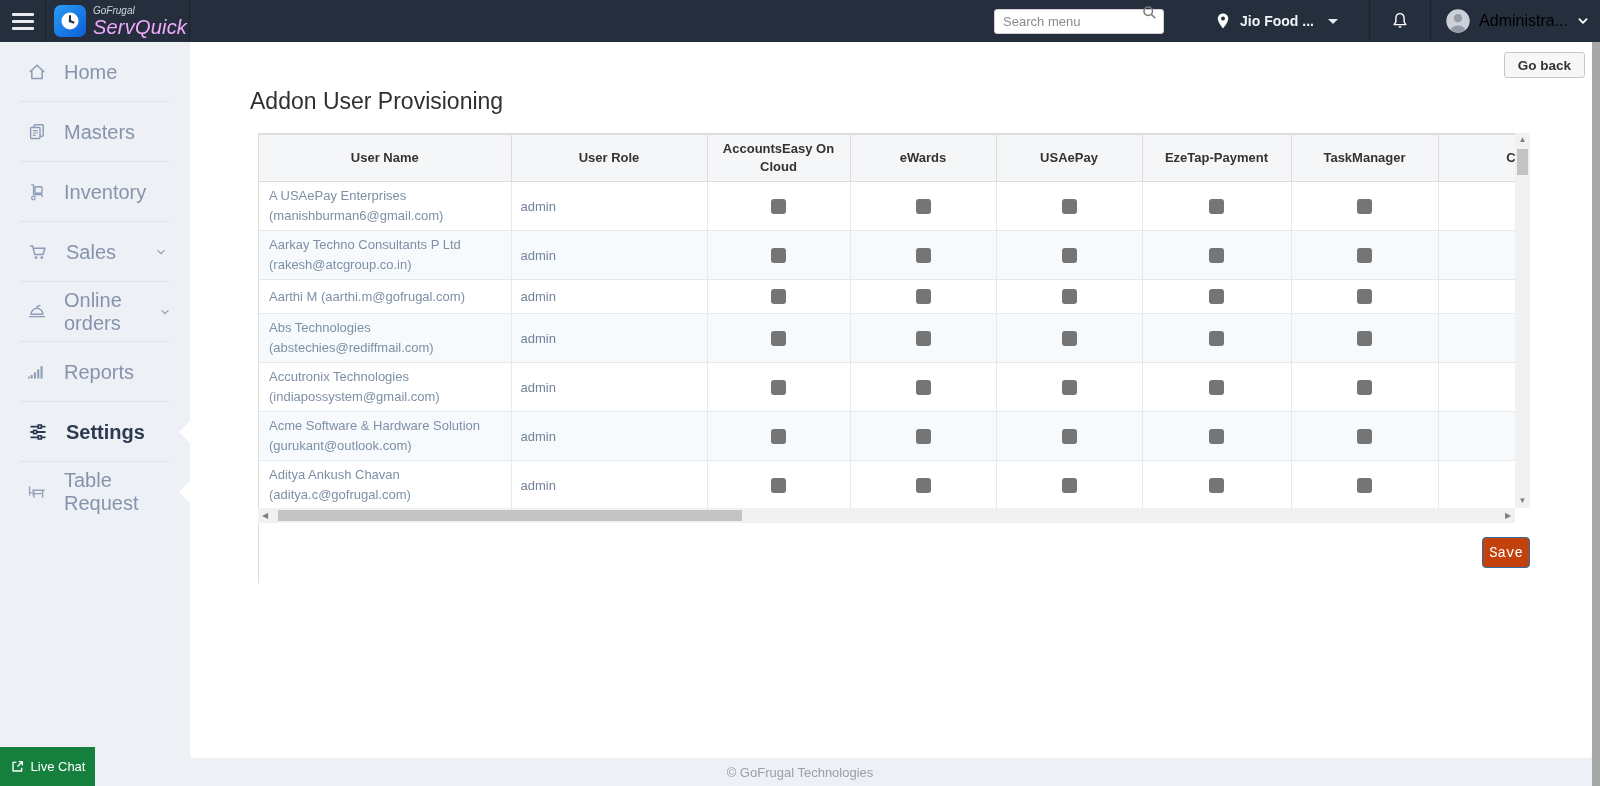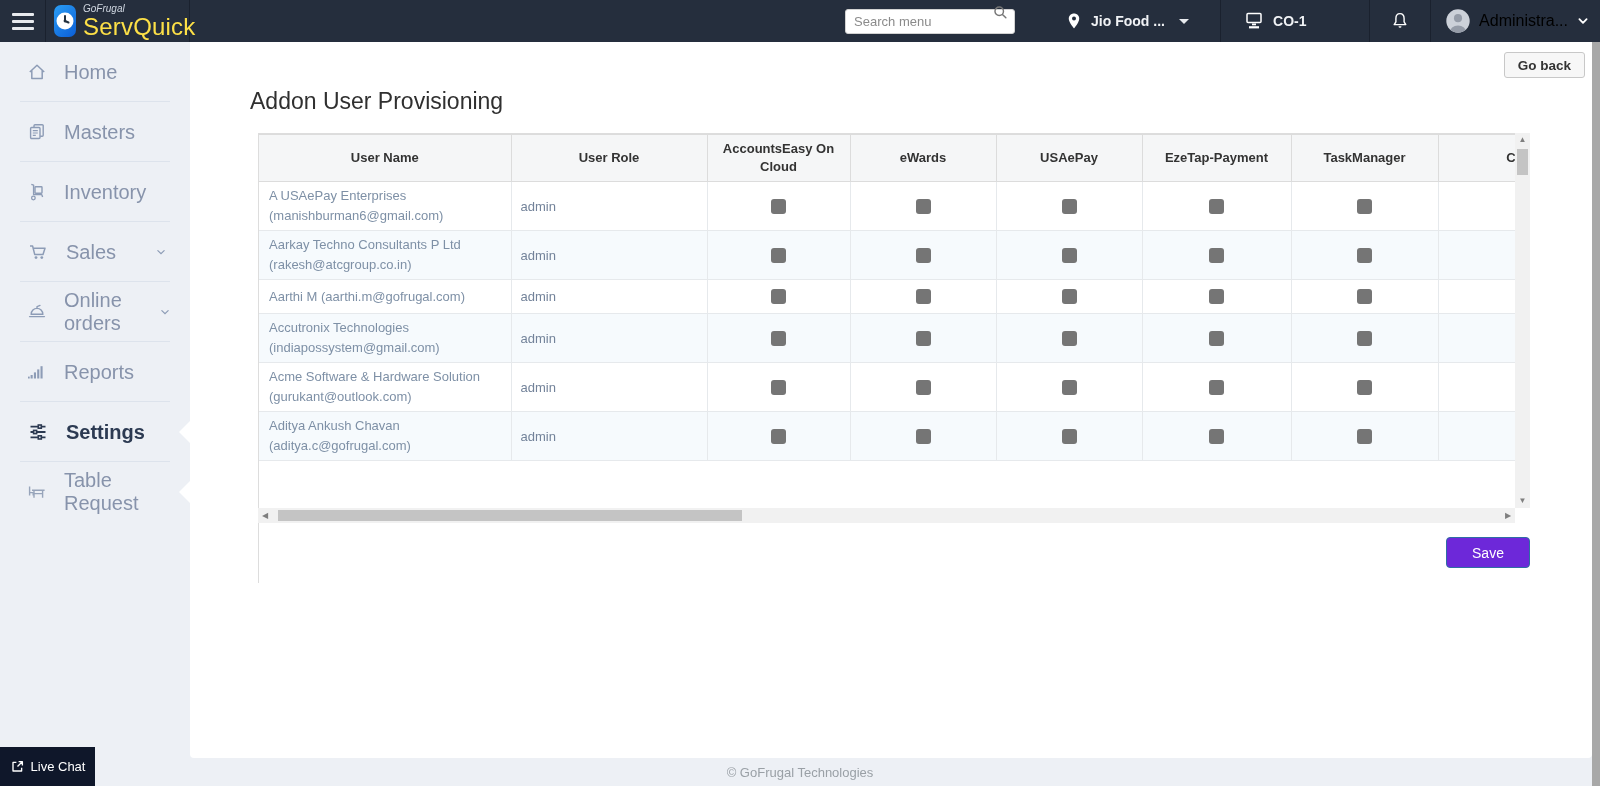--- a/index.html
+++ b/index.html
@@ -8,42 +8,42 @@
   
   .navbar { position:absolute; left:0; top:0; width:1600px; height:42px; background:#252e3d; display:flex; align-items:stretch; z-index:50; }
   .nav-sec { display:flex; align-items:center; }
   .hamburger { width:46px; justify-content:center; border-right:1px solid #1a212e; cursor:pointer; }
   .hamburger .bars { display:flex; flex-direction:column; gap:4px; }
   .hamburger .bars span { width:22px; height:3px; background:#e8eaee; border-radius:1px; }
   .brand { width:144px; padding-left:8px; border-right:1px solid #1a212e; gap:7px; }
   .brand-icon { width:32px; height:32px; border-radius:7px; background:linear-gradient(135deg,#2a9df4,#0b5ed7); display:flex; align-items:center; justify-content:center; }
   .brand-text { display:flex; flex-direction:column; line-height:1; }
   .brand-top { font-size:10px; color:#cfd6e0; font-style:italic; margin-bottom:1px; }
-  .brand-bottom { font-size:24px; color:#fde047; font-weight:400; letter-spacing:.2px; }
+  .brand-bottom { font-size:20px; color:#f0abfc; font-weight:400; letter-spacing:.2px;font-style:italic; }
   .nav-spacer { flex:1; }
   .searchbox { position:relative; margin-right:32px; }
   .searchbox input { width:170px; height:25px; border:1px solid #d2d2d2; border-radius:3px; background:#fff; padding:0 26px 0 8px; font-size:13px; color:#444; outline:none; font-family:inherit; }
   .searchbox input::placeholder { color:#8b8b8b; }
   .searchbox .mag { position:absolute; right:6px; top:4px; }
   .nav-item { padding:0 18px; gap:8px; color:#f0f2f5; font-size:14px; font-weight:bold; cursor:pointer; }
   .sec-line { border-left:1px solid #1a212e; }
   .caret-down { width:0; height:0; border-left:5px solid transparent; border-right:5px solid transparent; border-top:5px solid #e8eaee; margin-left:6px; }
   .bell-sec { padding:0 20px; }
   .user-sec { padding:0 10px 0 14px; gap:8px; }
   .avatar { width:26px; height:26px; }
 
   
   .sidebar { position:absolute; left:0; top:42px; width:190px; bottom:0; background:#edf0f5; z-index:10; }
   .side-item { position:relative; height:60px; display:flex; align-items:center; padding-left:26px; gap:16px; cursor:pointer; }
   .side-item:not(:last-child):after { content:""; position:absolute; left:20px; right:20px; bottom:0; border-bottom:1px solid #dde3ec; }
   .side-label { font-size:20px; color:#8793ab; }
   .side-item.active .side-label { color:#2c3a52; font-weight:bold;text-align:right; }
   .side-chev { margin-left:auto; margin-right:22px; }
   .notch { position:absolute; right:-2px; top:50%; margin-top:-13px; width:0; height:0; border-top:13px solid transparent; border-bottom:13px solid transparent; border-right:13px solid #ffffff; }
-  .live-chat { position:absolute; left:0; bottom:0; width:95px; height:39px; background:#0f172a; color:#fff; display:flex; align-items:center; justify-content:center; gap:6px; font-size:13px; cursor:pointer; z-index:60; }
+  .live-chat { position:absolute; left:0; bottom:0; width:95px; height:39px; background:#15803d; color:#fff; display:flex; align-items:center; justify-content:center; gap:6px; font-size:13px; cursor:pointer; z-index:60; }
 
   
   .main { position:absolute; left:190px; top:42px; right:8px; bottom:28px; background:#fff; z-index:5; border-radius:0 0 4px 4px; }
   .go-back { position:absolute; top:10px; right:7px; height:26px; padding:0 13px; background:#f7f7f7; border:1px solid #c8c8c8; border-radius:3px; font-size:13.5px; font-weight:600; color:#333; cursor:pointer; font-family:inherit; }
   .page-title { position:absolute; left:60px; top:46px; font-size:23px; color:#303030; font-weight:400; }
 
   
   .table-wrap { position:absolute; left:68px; top:91px; width:1272px; height:390px; }
   .table-viewport { position:absolute; left:0; top:0; width:1257px; height:450px; overflow:hidden; border:1px solid #ddd; border-bottom:none; border-right:none; }
   table { border-collapse:collapse; table-layout:fixed; width:1325px; }
@@ -62,21 +62,21 @@
   .vscroll .arrow { position:absolute; left:0; width:15px; height:14px; font-size:8px; color:#7f7f7f; text-align:center; line-height:14px; cursor:pointer; }
   .vscroll .arrow.up { top:0; }
   .vscroll .arrow.down { bottom:0; }
   .vscroll .thumb { position:absolute; left:2px; top:16px; width:11px; height:26px; background:#c4c4c4; cursor:pointer; }
   .hscroll { position:absolute; left:0; bottom:0; width:1257px; height:15px; background:#f1f1f1; }
   .hscroll .arrow { position:absolute; top:0; height:15px; width:14px; font-size:8px; color:#7f7f7f; text-align:center; line-height:15px; cursor:pointer; }
   .hscroll .arrow.left { left:0; }
   .hscroll .arrow.right { right:0; }
   .hscroll .thumb { position:absolute; top:2px; left:20px; width:464px; height:11px; background:#c4c4c4; cursor:pointer; }
 
-  .save-btn { position:absolute; top:495px; right:62px; width:84px; height:31px; background:#6d28d9; border:1px solid #2e6da4; border-radius:4px; color:#fff; font-size:14px; cursor:pointer; font-family:Liberation Sans, sans-serif; }
+  .save-btn { position:absolute; top:495px; right:62px; width:48px; height:31px; background:#c2410c; border:1px solid #2e6da4; border-radius:4px; color:#fff; font-size:14px; cursor:pointer; font-family:Liberation Mono, monospace; }
 
   
   .footer { position:absolute; left:0; bottom:0; width:1600px; height:28px; display:flex; align-items:center; justify-content:center; font-size:13px; color:#9aa0a6; z-index:1; }
   .page-scrollbar { position:absolute; right:0; top:42px; width:8px; bottom:0; background:#e3e3e3; z-index:55; }
   .page-scrollbar .pthumb { position:absolute; left:0; top:0; width:8px; height:100%; background:#a8a8a8; }
 
   svg { display:block; }
 </style>
 </head>
 <body>
@@ -114,30 +114,20 @@
   </div>
   <div class="nav-sec nav-item" style="width:173px;">
     <span>
       <svg width="18" height="20" viewBox="0 0 20 20">
           <path d="M10 1.8 C6.7 1.8 4.2 4.3 4.2 7.5 C4.2 11.5 10 18.2 10 18.2 C10 18.2 15.8 11.5 15.8 7.5 C15.8 4.3 13.3 1.8 10 1.8 Z" fill="#fff"></path>
           <circle cx="10" cy="7.3" r="2.2" fill="#252e3d"></circle>
         </svg>
     </span>
     <span>Jio Food ...</span>
     <span class="caret-down"></span>
-  </div>
-  <div class="nav-sec nav-item sec-line" style="width:149px; padding-left:22px;">
-    <span>
-      <svg width="22" height="20" viewBox="0 0 22 20">
-          <rect x="4" y="2.5" width="14" height="9" rx="1" stroke="#fff" stroke-width="1.5" fill="none"></rect>
-          <rect x="9" y="12.5" width="4" height="1.8" fill="#fff"></rect>
-          <rect x="6" y="15.2" width="10" height="2.2" fill="#fff"></rect>
-        </svg>
-    </span>
-    <span>CO-1</span>
   </div>
   <div class="nav-sec bell-sec sec-line">
     <span>
       <svg width="20" height="20" viewBox="0 0 20 20">
           <path d="M10 2.6 C7.2 2.6 5.9 4.8 5.9 7.4 V10.9 L4.2 13.6 H15.8 L14.1 10.9 V7.4 C14.1 4.8 12.8 2.6 10 2.6 Z" stroke="#fff" stroke-width="1.4" fill="none" stroke-linejoin="round"></path>
           <path d="M8.5 15.2 a1.5 1.5 0 0 0 3 0 Z" fill="#fff"></path>
         </svg>
     </span>
   </div>
   <div class="nav-sec user-sec sec-line" style="flex:0 0 148px;">
@@ -352,20 +342,43 @@
               <td class="cell-check">
                 <div class="addon-check"></div>
               </td>
               <td class="cell-check">
                 <div class="addon-check"></div>
               </td>
               <td></td>
             </tr>
             <tr class="h2">
               <td class="cell-name">
+                <div>Abs Technologies</div>
+                <div>(abstechies@rediffmail.com)</div>
+              </td>
+              <td class="cell-role">admin</td>
+              <td class="cell-check">
+                <div class="addon-check"></div>
+              </td>
+              <td class="cell-check">
+                <div class="addon-check"></div>
+              </td>
+              <td class="cell-check">
+                <div class="addon-check"></div>
+              </td>
+              <td class="cell-check">
+                <div class="addon-check"></div>
+              </td>
+              <td class="cell-check">
+                <div class="addon-check"></div>
+              </td>
+              <td></td>
+            </tr>
+            <tr class="h2">
+              <td class="cell-name">
                 <div>Accutronix Technologies</div>
                 <div>(indiapossystem@gmail.com)</div>
               </td>
               <td class="cell-role">admin</td>
               <td class="cell-check">
                 <div class="addon-check"></div>
               </td>
               <td class="cell-check">
                 <div class="addon-check"></div>
               </td>

